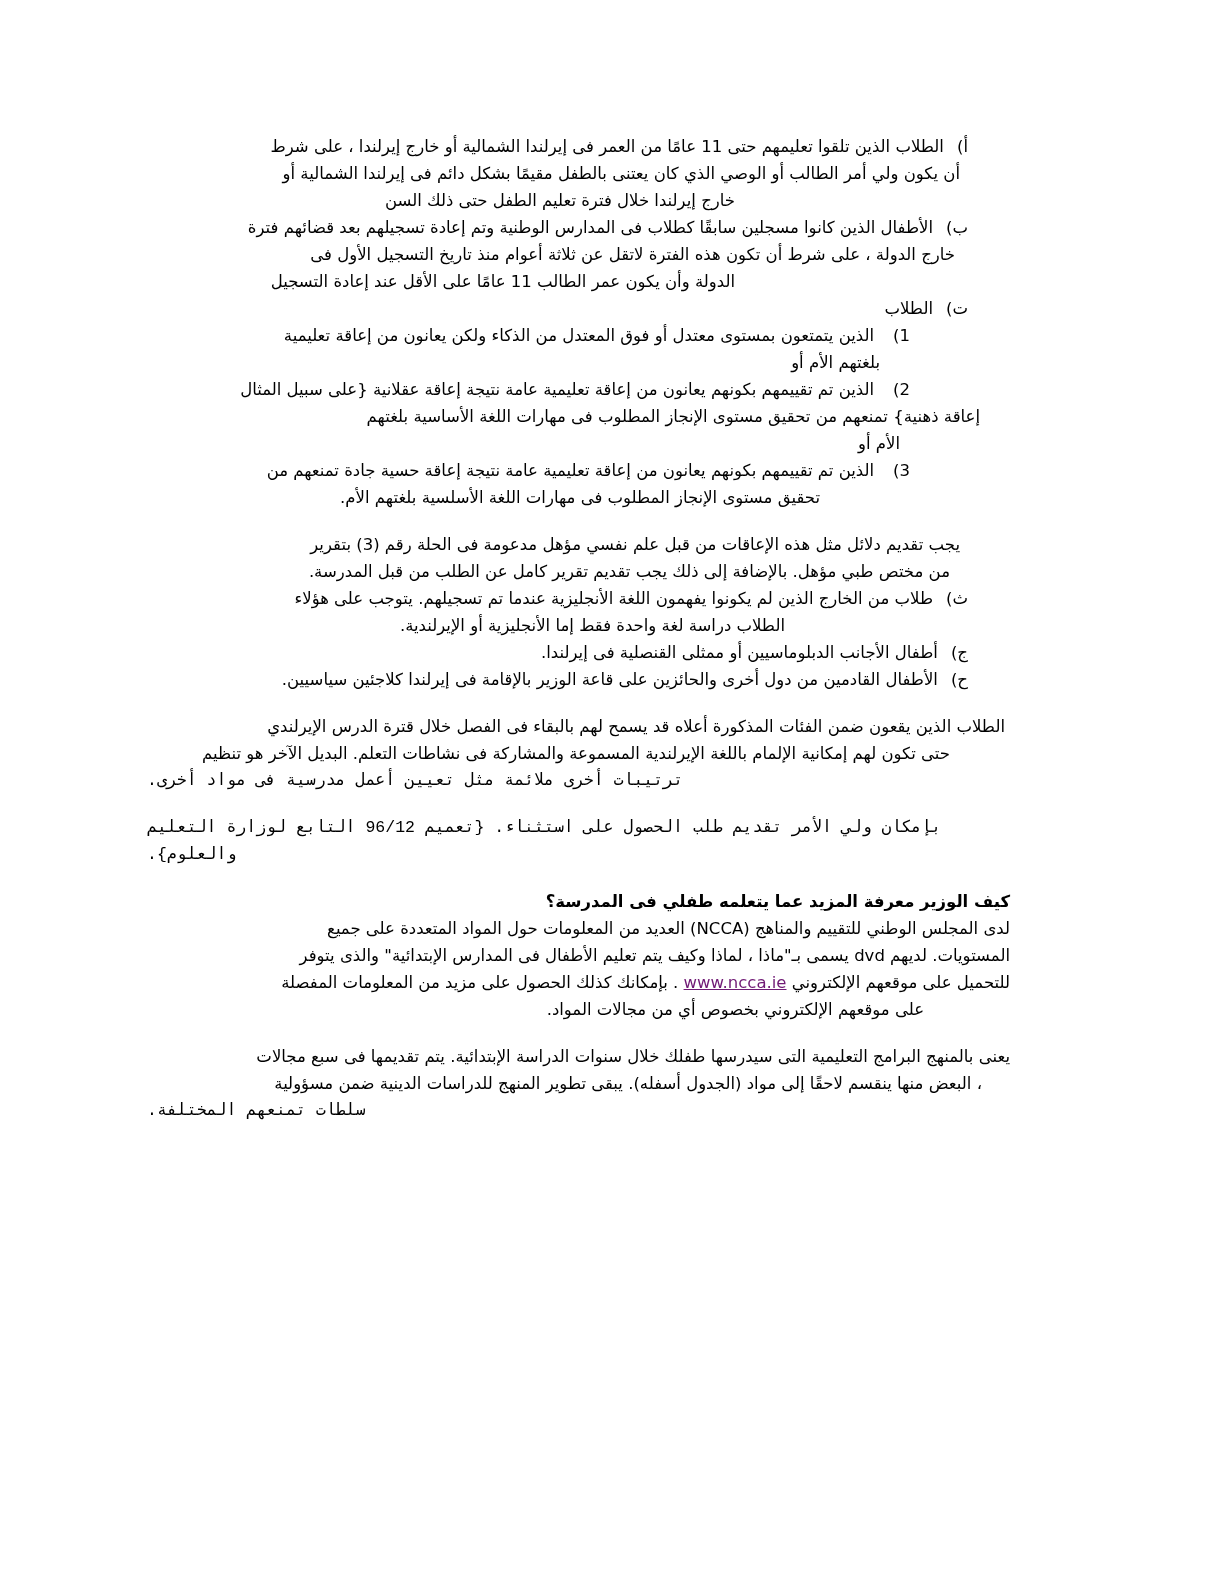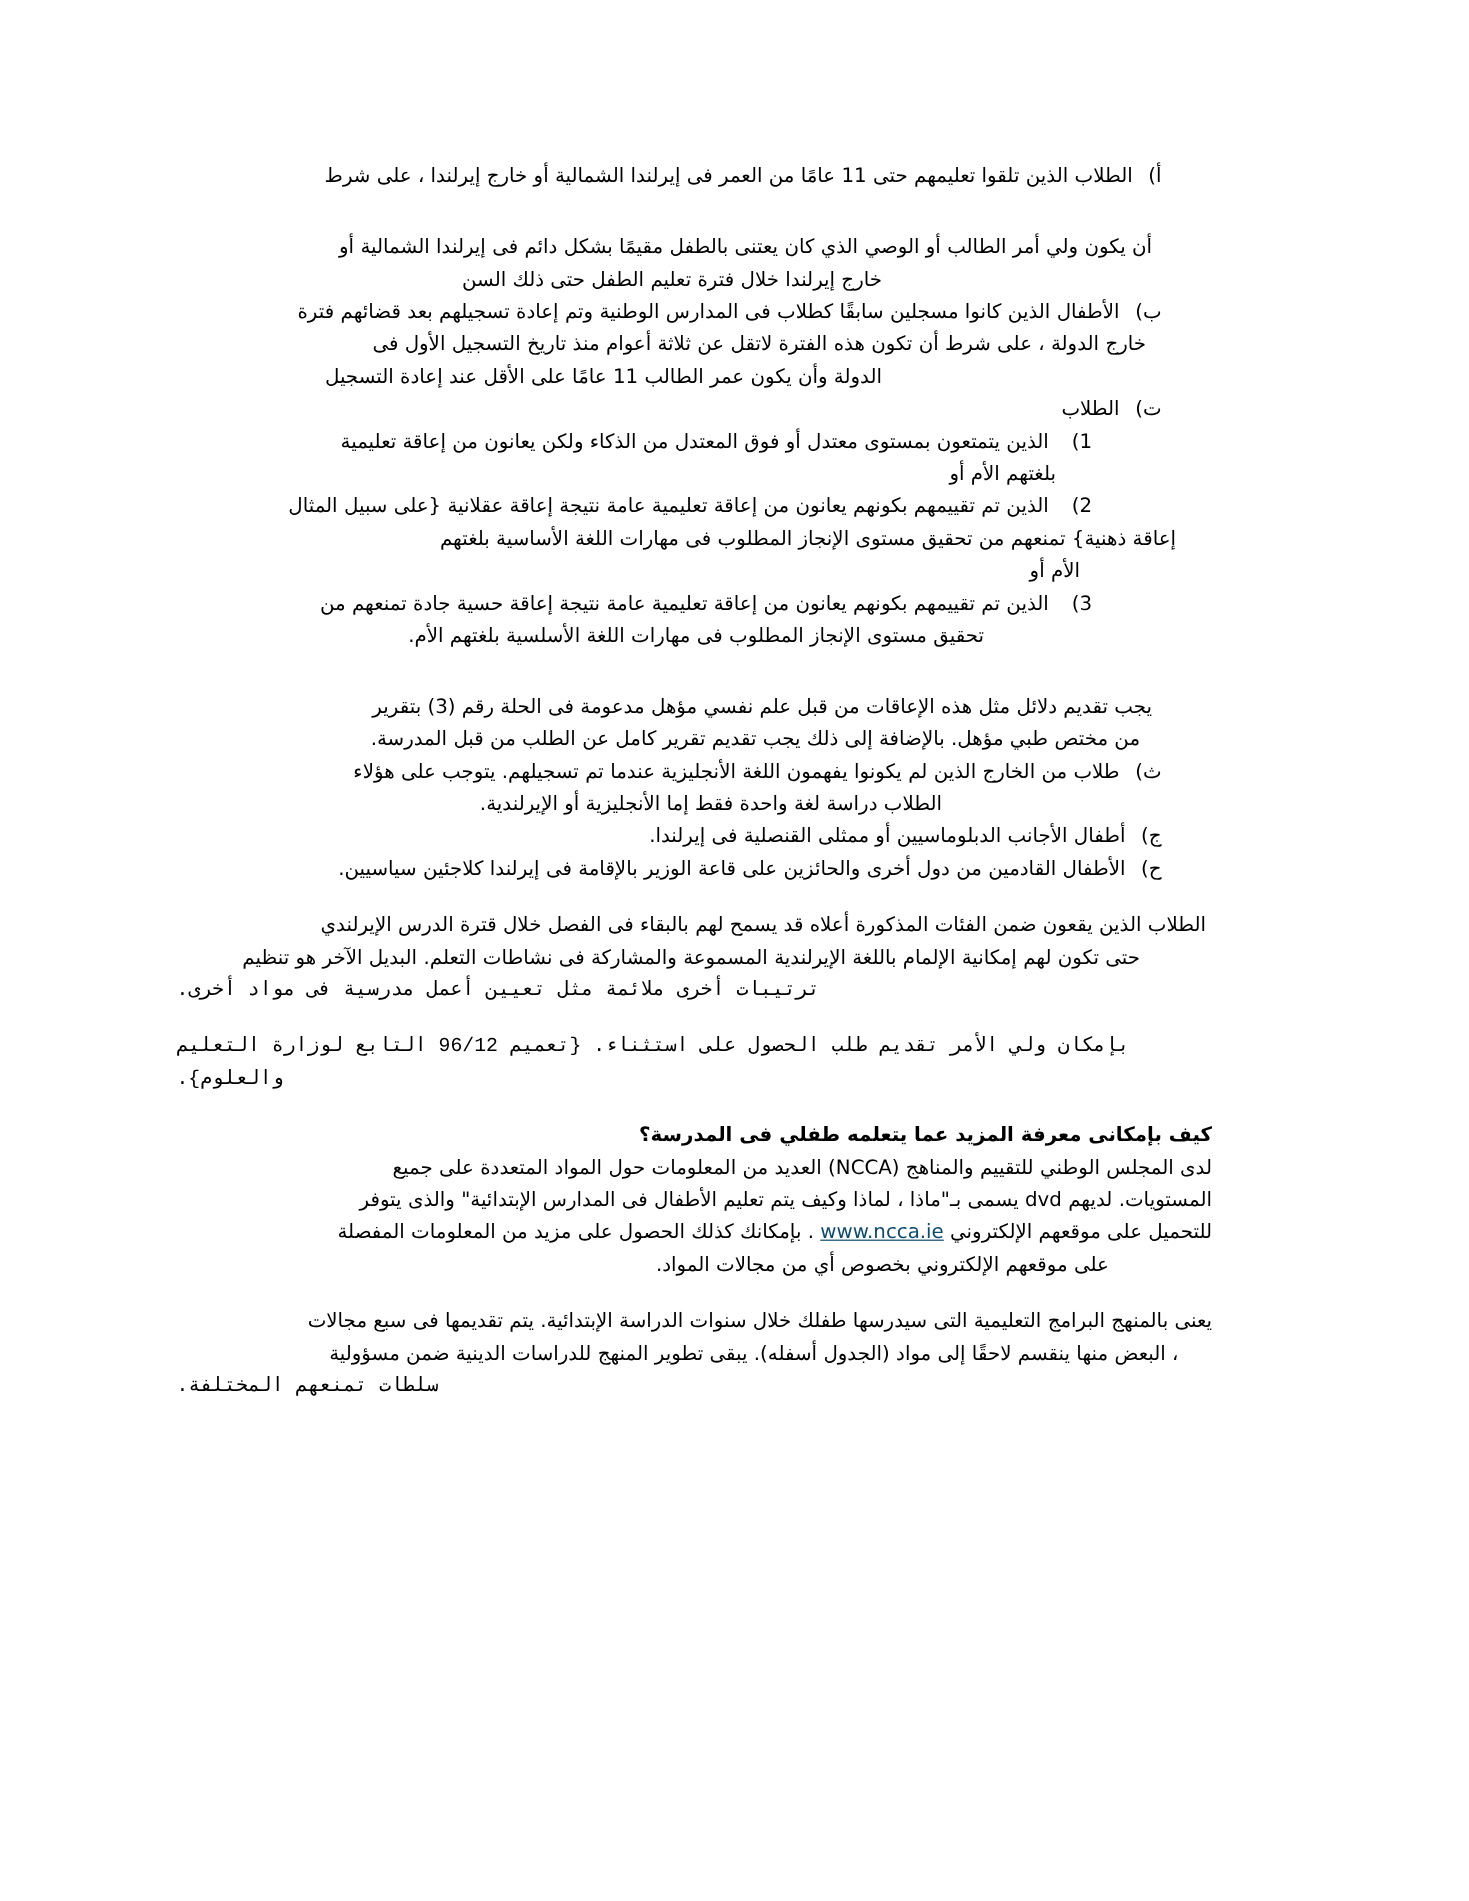--- a/index.html
+++ b/index.html
@@ -21,26 +21,26 @@
   }
   .ln{min-height:27px;}
   .mk{display:flex;gap:13px;}
   .mk.sub{gap:19px;}
   .marker{flex:0 0 auto;}
   .mb20{margin-bottom:20px;}
   .left{text-align:left;font-family:Liberation Mono, monospace;}
   .bold{font-weight:700;}
   .mr5{margin-right:5px;}   .mr28{margin-right:28px;}
   .mr30{margin-right:30px;} .mr42{margin-right:42px;}
-  .mr50{margin-right:50px;margin-top:32px;} .mr55{margin-right:55px;}
+  .mr50{margin-right:50px;} .mr55{margin-right:55px;}
   .mr60{margin-right:60px;} .mr86{margin-right:86px;}
   .mr100{margin-right:100px;}.mr110{margin-right:110px;}
   .mr130{margin-right:130px;}.mr190{margin-right:190px;}
   .mr225{margin-right:225px;}.mr275{margin-right:275px;}
-  a.weblink{color:#0c4a6e;text-decoration:underline;cursor:pointer;}
+  a.weblink{color:#701a75;text-decoration:underline;cursor:pointer;}
 </style>
 </head>
 <body>
 
 <div class="page">
   <div class="content">
 
     <div>
 
       <div>
@@ -121,21 +121,21 @@
       <div class="ln mr5">الطلاب الذين يقعون ضمن الفئات المذكورة أعلاه قد يسمح لهم بالبقاء فى الفصل خلال قترة الدرس الإيرلندي</div>
       <div class="ln mr60">حتى تكون لهم إمكانية الإلمام باللغة الإيرلندية المسموعة والمشاركة فى نشاطات التعلم. البديل الآخر هو تنظيم</div>
       <div class="ln left">ترتيبات أخرى ملائمة مثل تعيين أعمل مدرسية فى مواد أخرى.</div>
     </div>
 
     <div class="mb20">
       <div class="ln left">بإمكان ولي الأمر تقديم طلب الحصول على استثناء. {تعميم 96/12 التابع لوزارة التعليم والعلوم}.</div>
     </div>
 
     <div class="mb20">
-      <div class="ln bold">كيف بإمكانى معرفة المزيد عما يتعلمه طفلي فى المدرسة؟</div>
+      <div class="ln bold">كيف الوزير معرفة المزيد عما يتعلمه طفلي فى المدرسة؟</div>
       <div class="ln">لدى المجلس الوطني للتقييم والمناهج (NCCA) العديد من المعلومات حول المواد المتعددة على جميع</div>
       <div class="ln">المستويات. لديهم dvd يسمى بـ"ماذا ، لماذا وكيف يتم تعليم الأطفال فى المدارس الإبتدائية" والذى يتوفر</div>
       <div class="ln"><span>للتحميل على موقعهم الإلكتروني </span><a class="weblink">www.ncca.ie</a><span> . بإمكانك كذلك الحصول على مزيد من المعلومات المفصلة</span></div>
       <div class="ln mr86">على موقعهم الإلكتروني بخصوص أي من مجالات المواد.</div>
     </div>
 
     <div>
       <div class="ln">يعنى بالمنهج البرامج التعليمية التى سيدرسها طفلك خلال سنوات الدراسة الإبتدائية. يتم تقديمها فى سبع مجالات</div>
       <div class="ln mr28">، البعض منها ينقسم لاحقًا إلى مواد (الجدول أسفله). يبقى تطوير المنهج للدراسات الدينية ضمن مسؤولية</div>
       <div class="ln left">سلطات تمنعهم المختلفة.</div>

